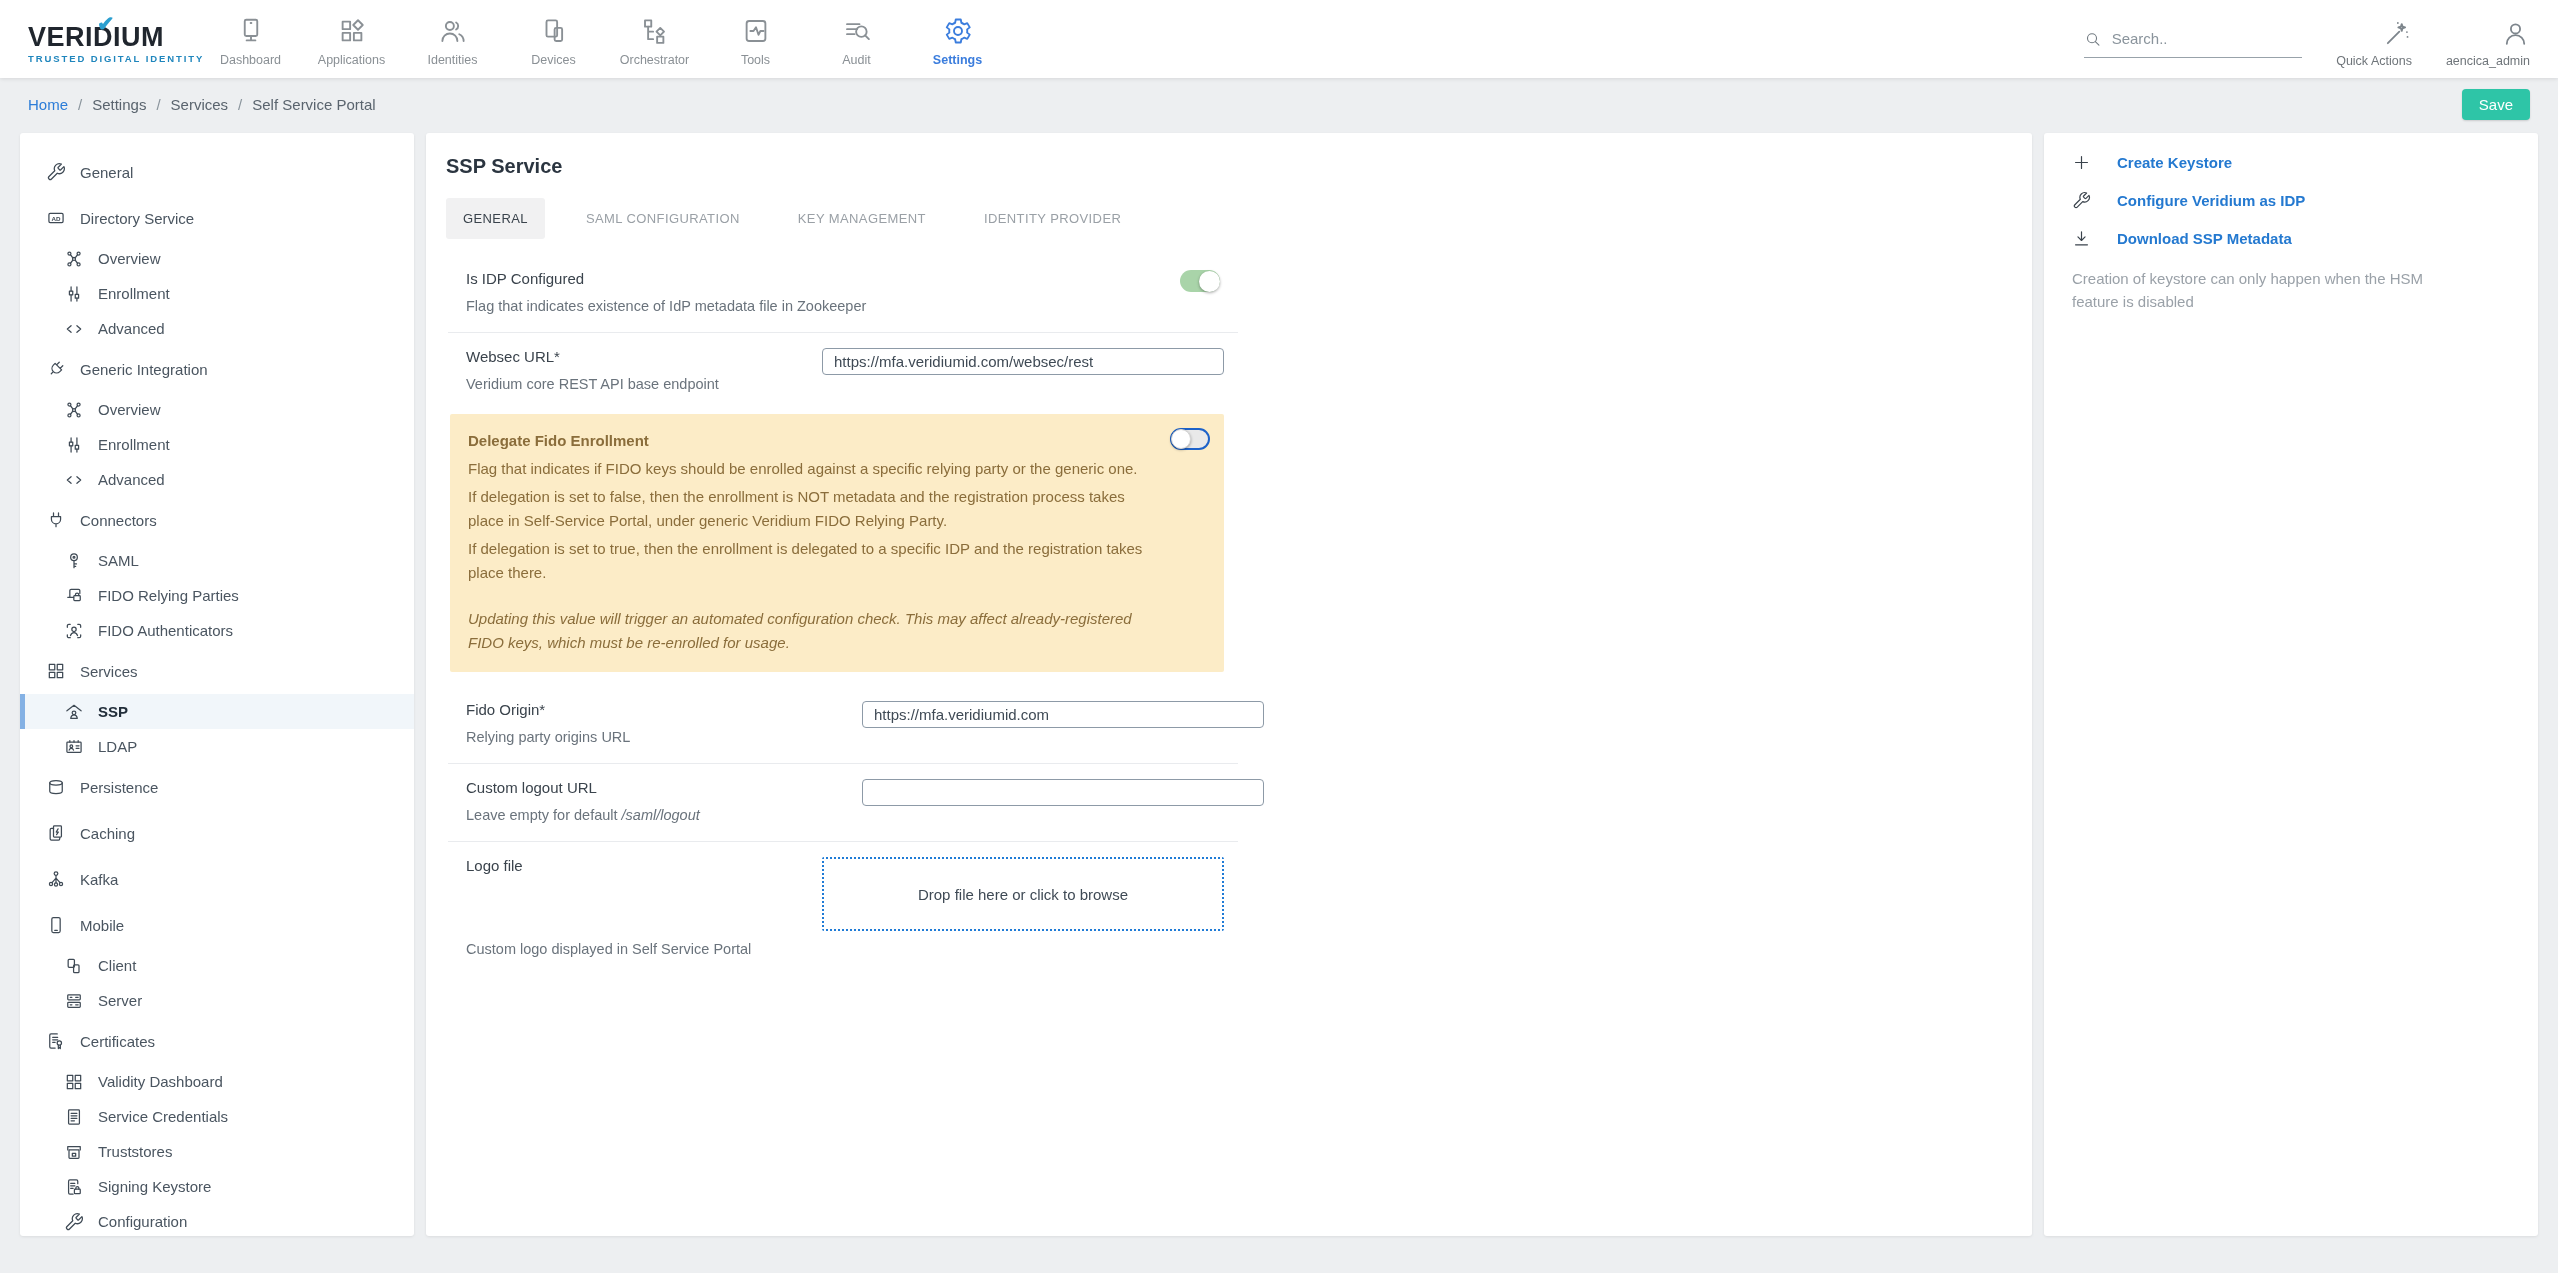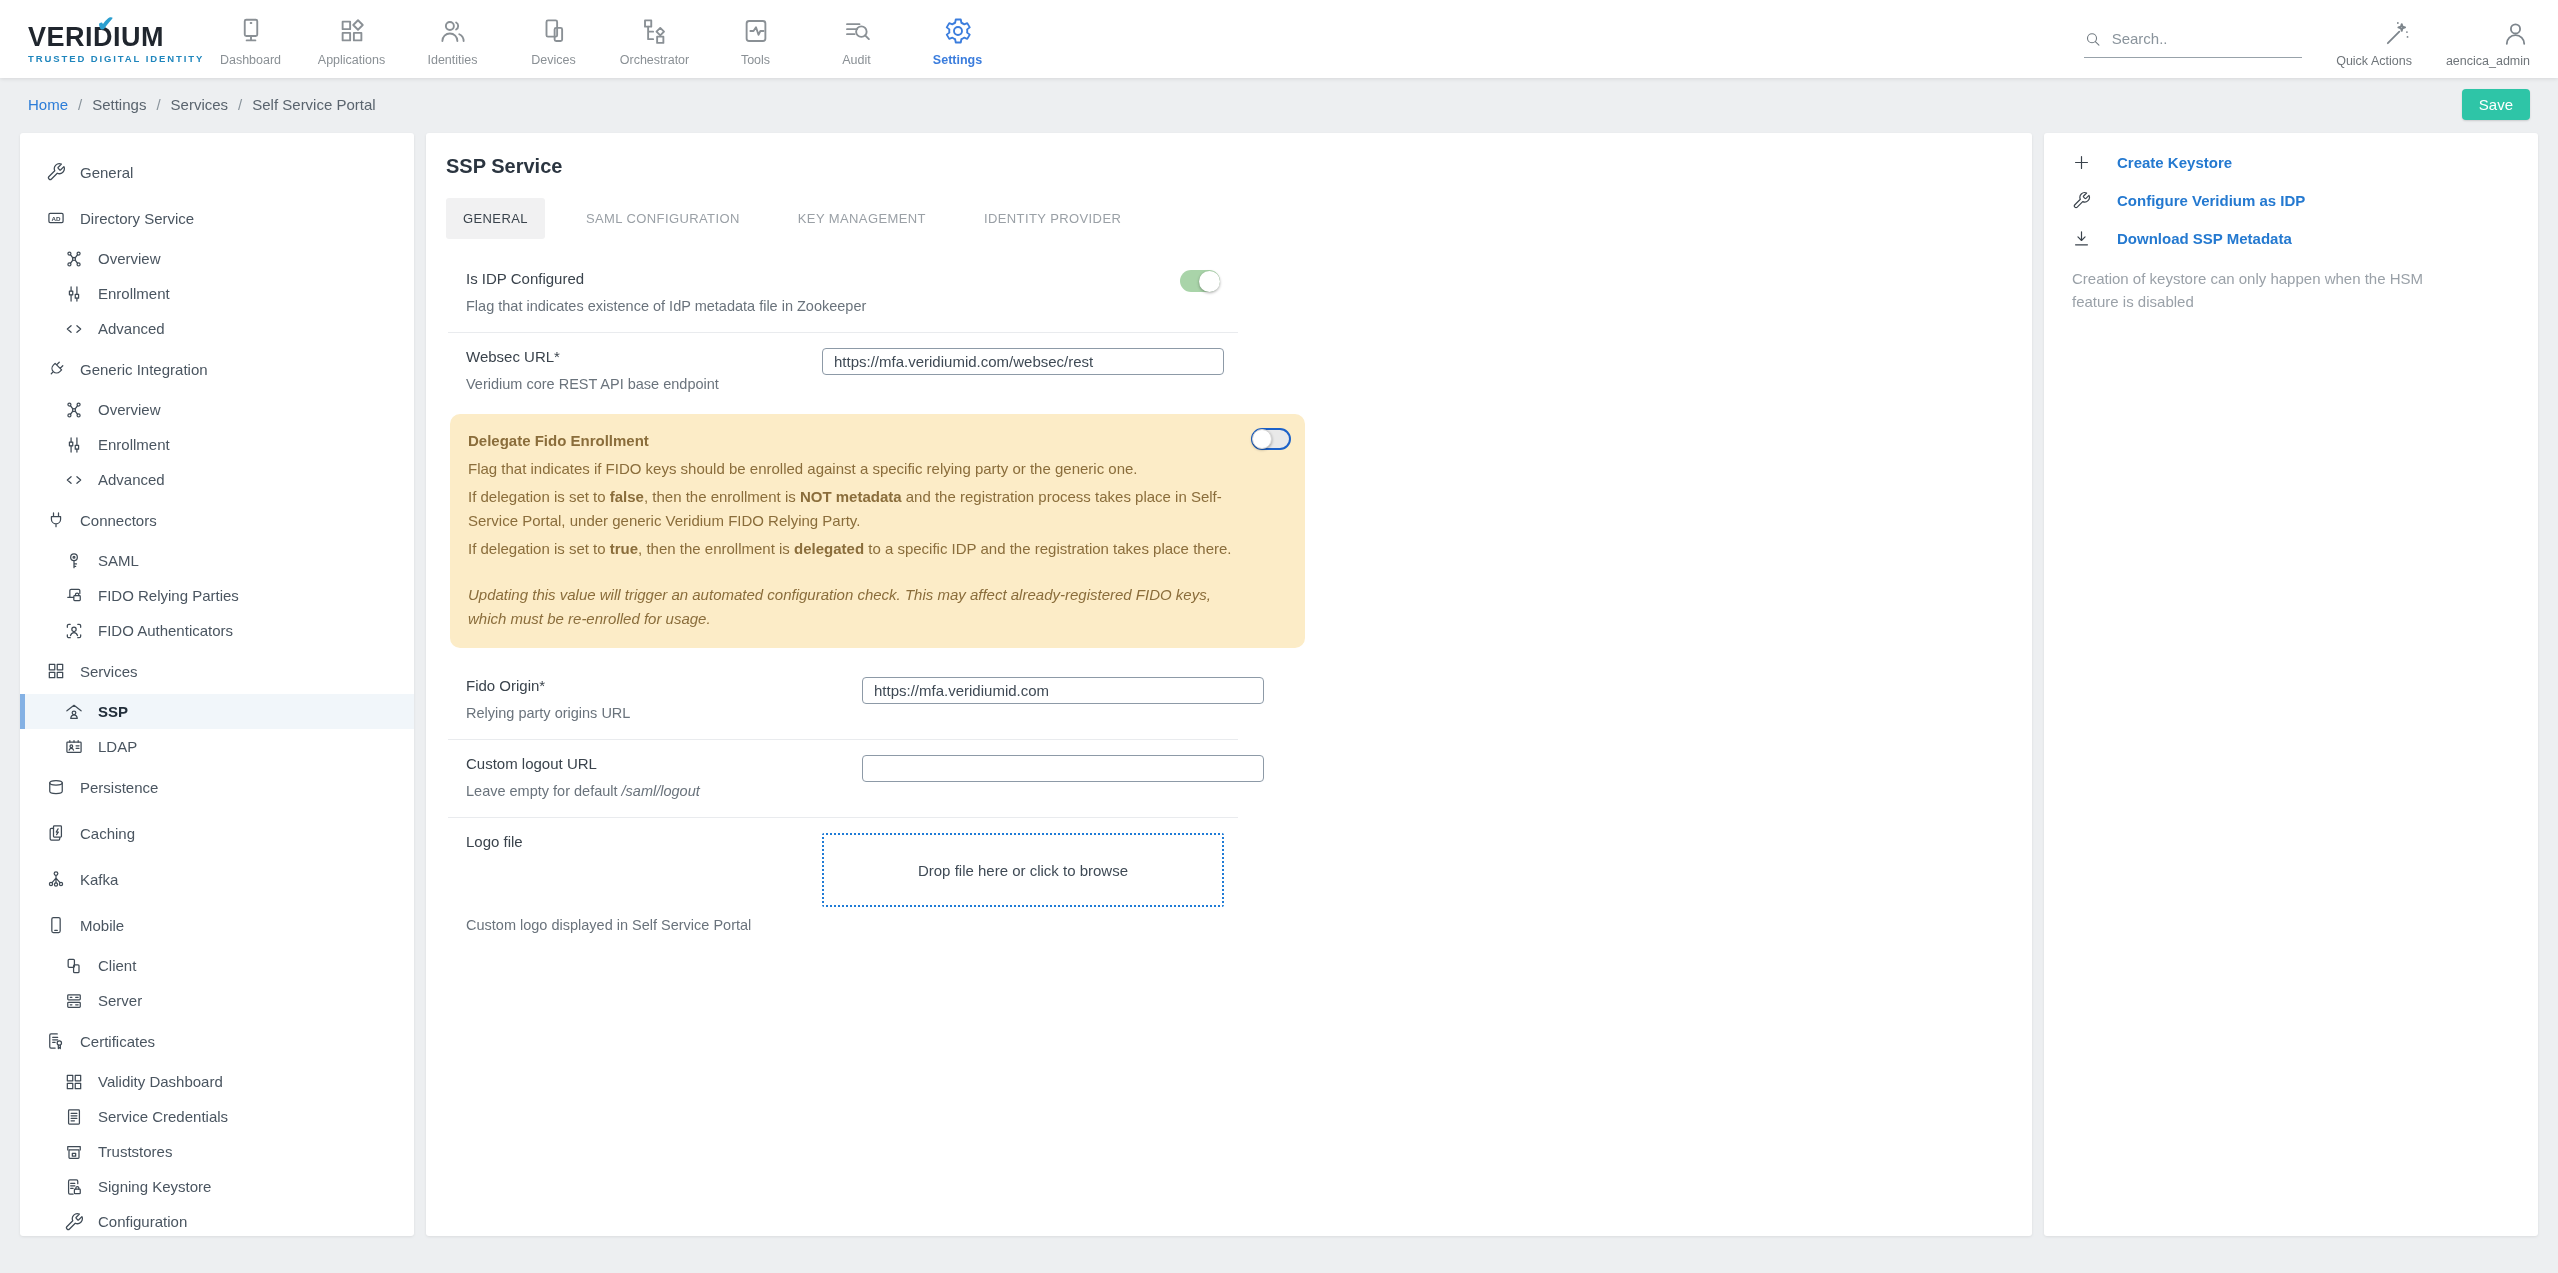--- a/index.html
+++ b/index.html
@@ -83,26 +83,26 @@
     outline:none; background:#fff; }
   .toggle { width:40px; height:22px; border-radius:12px; position:relative; cursor:pointer;
     flex-shrink:0; margin-left:auto; }
   .toggle .knob { position:absolute; width:21px; height:21px; border-radius:50%; background:#fff;
     top:.5px; box-shadow:0 1px 3px rgba(0,0,0,.35); }
   .toggle.on { background:#a9d4a9; }
   .toggle.on .knob { right:0; }
   .toggle.off { background:#e9e9e9; border:2.5px solid #1d62c9; }
   .toggle.off .knob { left:-1px; top:-1.5px; width:20px; height:20px; border:1px solid #d5d5d5; }
 
-  .warning-box { width:855px; background:#fcecc7; border-radius:10px; color:#8a6d3b;
+  .warning-box { width:774px; background:#fcecc7; border-radius:2px; color:#8a6d3b;
     padding:15px 60px 17px 18px; margin:4px 0 14px 2px; position:relative; font-size:15px;
     line-height:1.6; }
   .warning-box .field-label { color:#8a6d3b; font-weight:bold; }
   .warning-box p { margin-top:4px; }
-  .warning-box strong { font-weight:bold; }
+  .warning-box strong { font-weight:normal; }
   .warning-note { font-style:italic; margin-top:22px; line-height:1.6; }
   .warning-box .toggle { position:absolute; top:14px; right:14px; }
 
   .dropzone { width:402px; height:74px; border:2px dotted #1f7bd6; border-radius:2px;
     display:flex; align-items:center; justify-content:center; font-size:15px; color:#3f4a55;
     cursor:pointer; background:#fff; }
   .logo-row-desc { font-size:14.5px; color:#6a737c; padding:10px 18px 0 18px; }
 
   
   .right-panel { width:494px; height:1103px; padding:20px 28px; }

